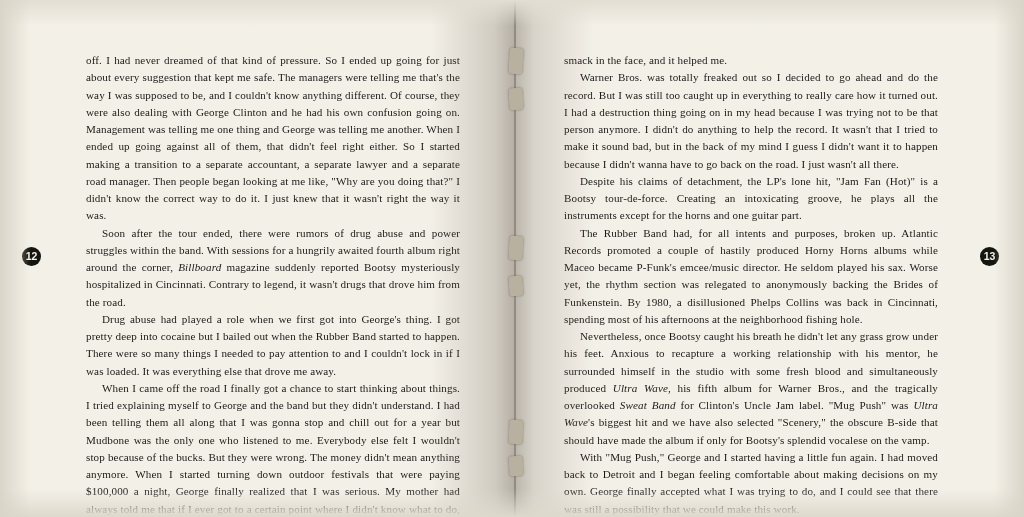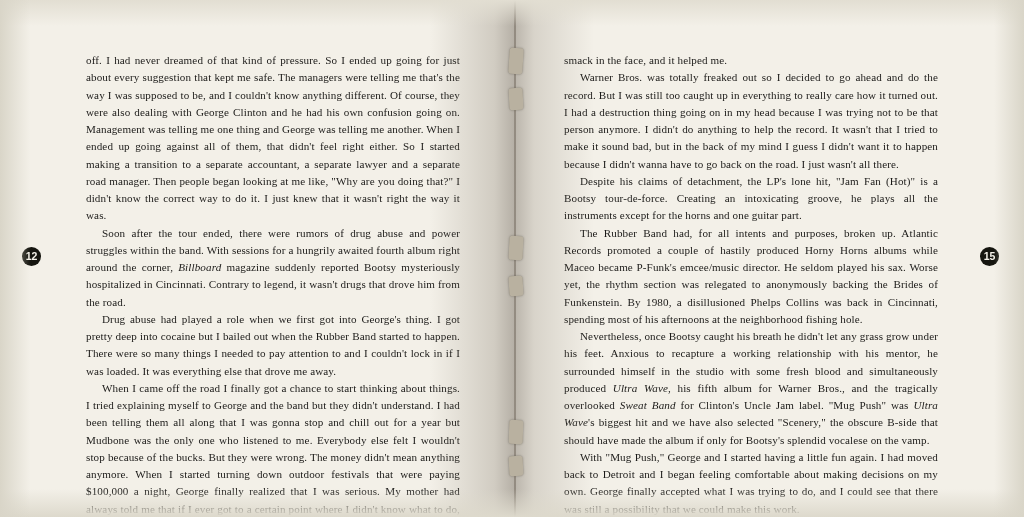--- a/index.html
+++ b/index.html
@@ -160,20 +160,20 @@
     <div class="gutter">
       <div class="stitch s1"></div>
       <div class="stitch s2"></div>
       <div class="stitch s3"></div>
       <div class="stitch s4"></div>
       <div class="stitch s5"></div>
       <div class="stitch s6"></div>
     </div>
 
     <div class="folio l">12</div>
-    <div class="folio r">15</div>
+    <div class="folio r">13</div>
 
     <div class="edge-top"></div>
     <div class="edge-bottom"></div>
     <div class="edge-left"></div>
     <div class="edge-right"></div>
   </div>
 </div>
 
 </body></html>

